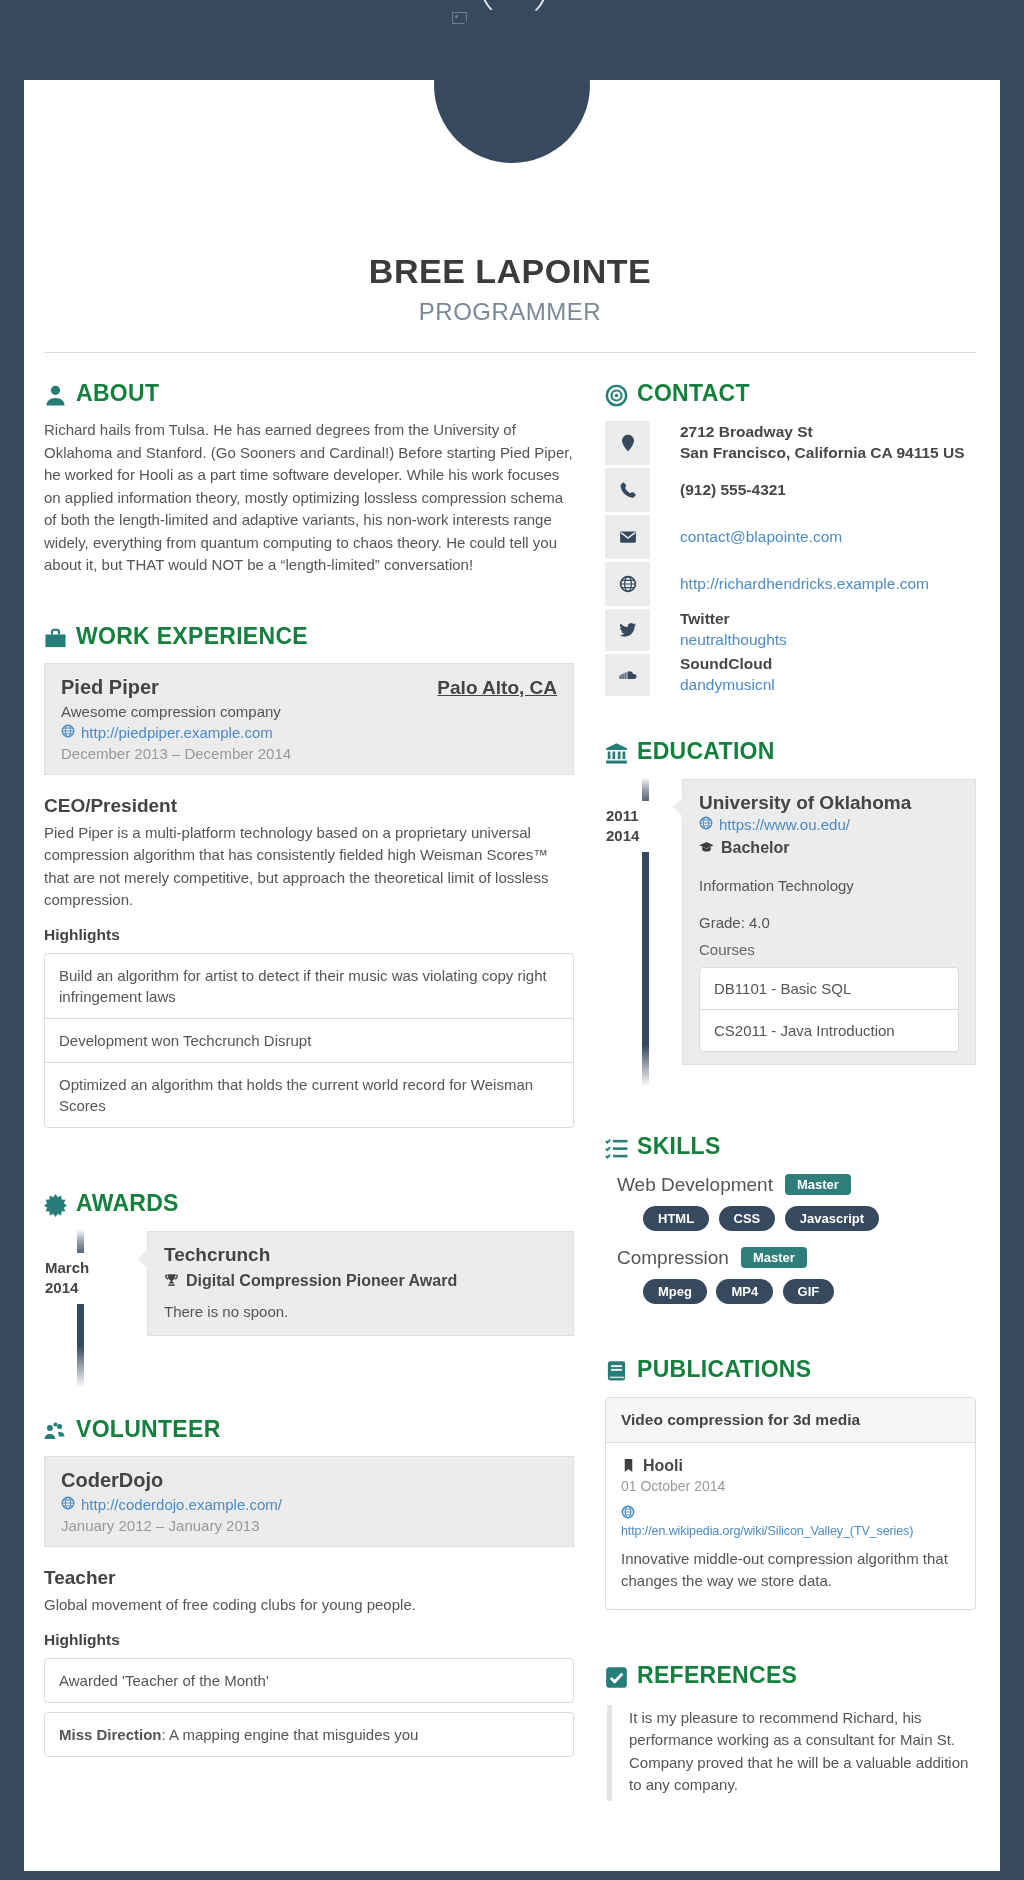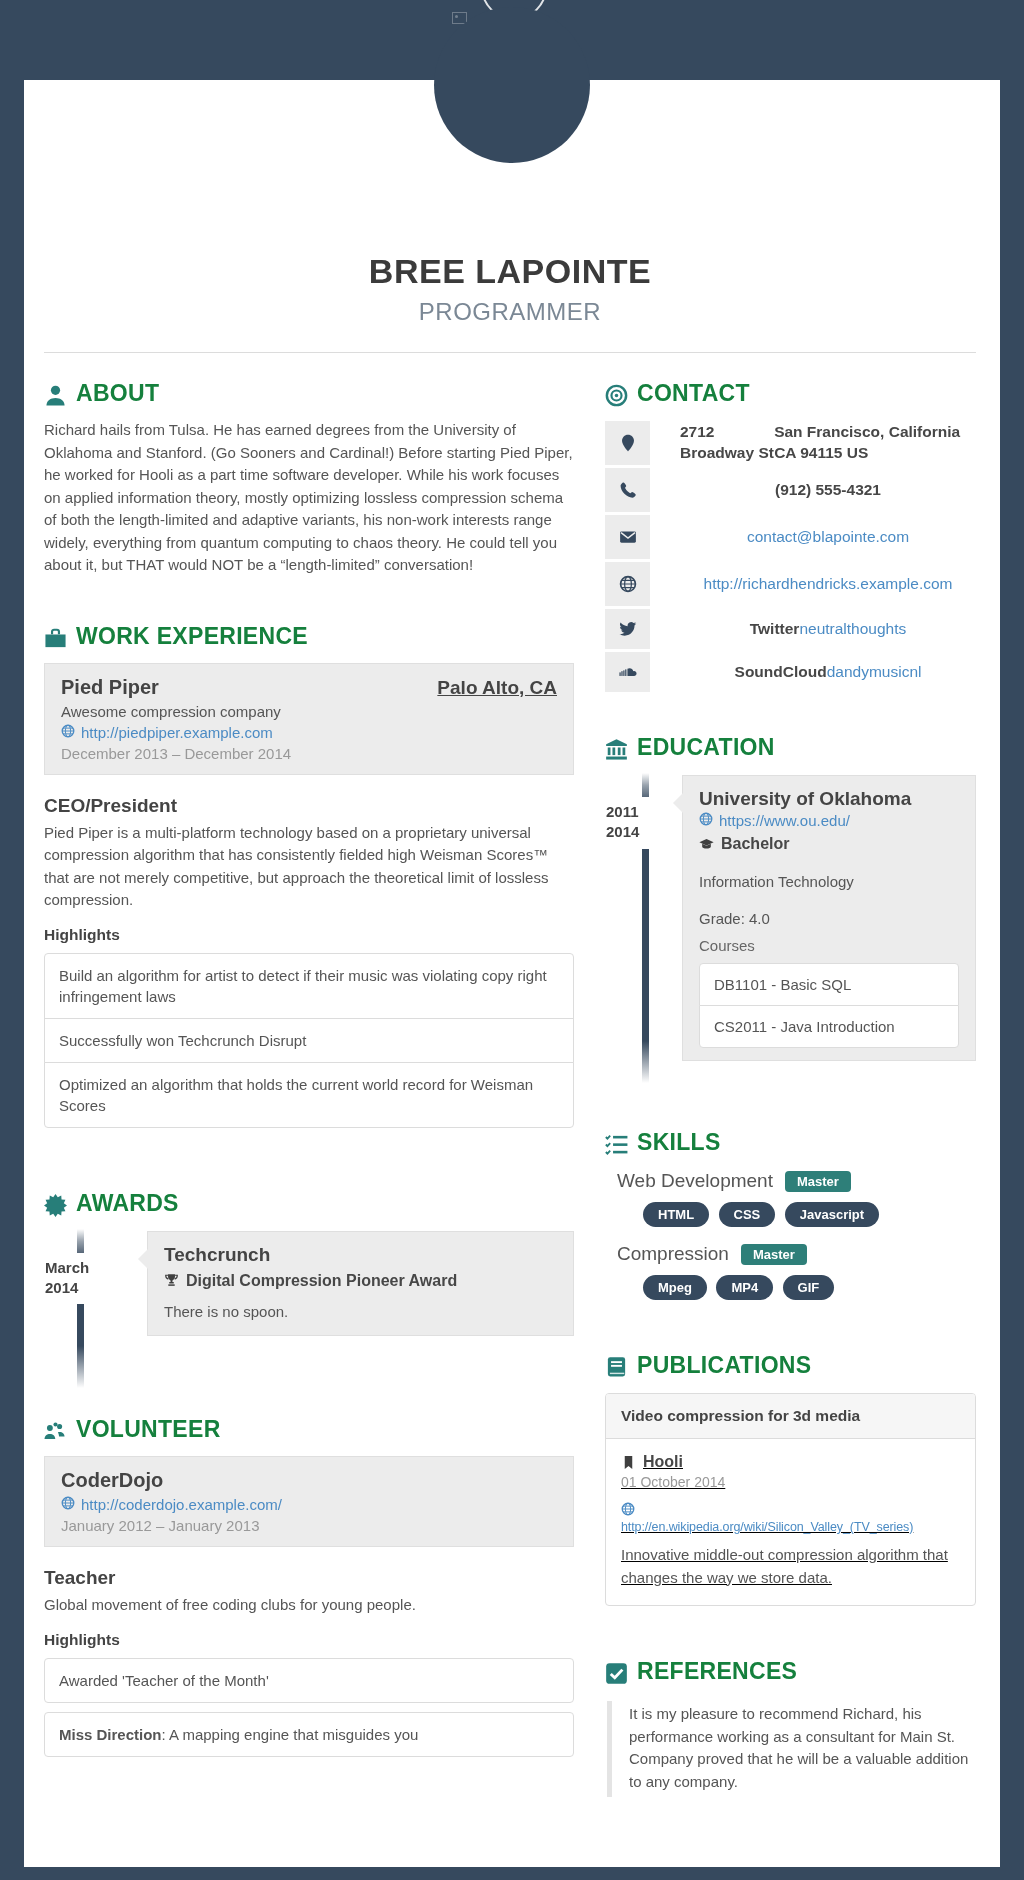--- a/index.html
+++ b/index.html
@@ -72,41 +72,41 @@
   .vol-box{margin-top:13px;}
   .sec-projects h2{margin-top:64px;}
   .proj-list{margin-top:14px;}
 
   
   .sec-contact h2{margin-top:27px;}
   .contact-table{margin-top:14px;}
   .c-row{display:flex;margin-bottom:3px;}
   .c-ico{flex:0 0 45px;min-height:44px;background:#ececec;display:flex;align-items:center;justify-content:center;color:#36495e;}
   .c-ico .iw{width:18px;height:18px;}
-  .c-val{flex:1;padding-left:30px;display:flex;flex-direction:row;justify-content:center;font-size:15.5px;line-height:1.35;align-items:center;}
+  .c-val{flex:1;padding-left:30px;display:flex;flex-direction:column;justify-content:center;font-size:15.5px;line-height:1.35;}
   .c-row.small .c-ico{min-height:40px;}
 
   .sec-education h2{margin-top:42px;}
   .edu-card .weblink{margin-top:2px;}
   .edu-name{font-size:19px;font-weight:700;color:#444;}
   .edu-line{margin-top:20px;font-size:15px;color:#555;}
   .courses-label{margin-top:10px;font-size:15px;color:#666;}
   .edu-card ul.boxlist li{padding:10px 14px;}
 
   .sec-skills h2{margin-top:68px;}
   .skills-body{margin-top:14px;}
   .skill-name{margin:10px 0 0 12px;font-size:19px;color:#555;display:flex;align-items:center;}
   .badge-master{display:inline-block;margin-left:12px;background:#2e7f79;color:#fff;font-size:13px;font-weight:700;padding:4px 12px;border-radius:4px;line-height:1;}
   .tagrow{margin:10px 0 2px 38px;}
   .pill{display:inline-block;background:#36495e;color:#fff;font-size:13px;font-weight:700;padding:6px 15px;border-radius:999px;line-height:1;margin:0 5px 6px 0;}
 
   .sec-publications h2{margin-top:46px;}
   .pub-card{margin-top:14px;border:1px solid #dcdcdc;border-radius:4px;overflow:hidden;}
   .pub-head{background:#f6f6f6;border-bottom:1px solid #dcdcdc;padding:13px 15px;font-size:15.5px;font-weight:700;color:#444;}
-  .pub-body{padding:14px 15px 16px;text-decoration:underline;}
+  .pub-body{padding:14px 15px 16px;}
   .pub-date{margin-top:3px;font-size:14px;color:#999;}
   .pub-linkrow{margin-top:9px;}
   .pub-linkrow .iw{display:inline-block;width:14px;height:14px;color:#4b8bc4;vertical-align:middle;}
   a.pub-link{display:block;font-size:12.5px;letter-spacing:-.1px;white-space:nowrap;margin-top:3px;}
   .pub-summary{margin-top:10px;}
 
   .sec-interests h2{margin-top:50px;}
   .int-body{margin-top:6px;}
 
   .sec-references h2{margin-top:52px;}
@@ -268,21 +268,21 @@
                 </span>
               <a class="link">http://piedpiper.example.com</a>
             </div>
             <div class="dates">December 2013 – December 2014</div>
           </div>
           <h3 class="position">CEO/President</h3>
           <p>Pied Piper is a multi-platform technology based on a proprietary universal compression algorithm that has consistently fielded high Weisman Scores™ that are not merely competitive, but approach the theoretical limit of lossless compression.</p>
           <div class="hl-label">Highlights</div>
           <ul class="boxlist">
             <li>Build an algorithm for artist to detect if their music was violating copy right infringement laws</li>
-            <li>Successfully won Techcrunch Disrupt</li>
+            <li>Development won Techcrunch Disrupt</li>
             <li>Optimized an algorithm that holds the current world record for Weisman Scores</li>
           </ul>
         </section>
 
         <section class="sec-awards">
           <h2 class="sec">
             <span class="ih">
                 <svg class="i">
                   <use href="#i-seal"></use>
                 </svg>

